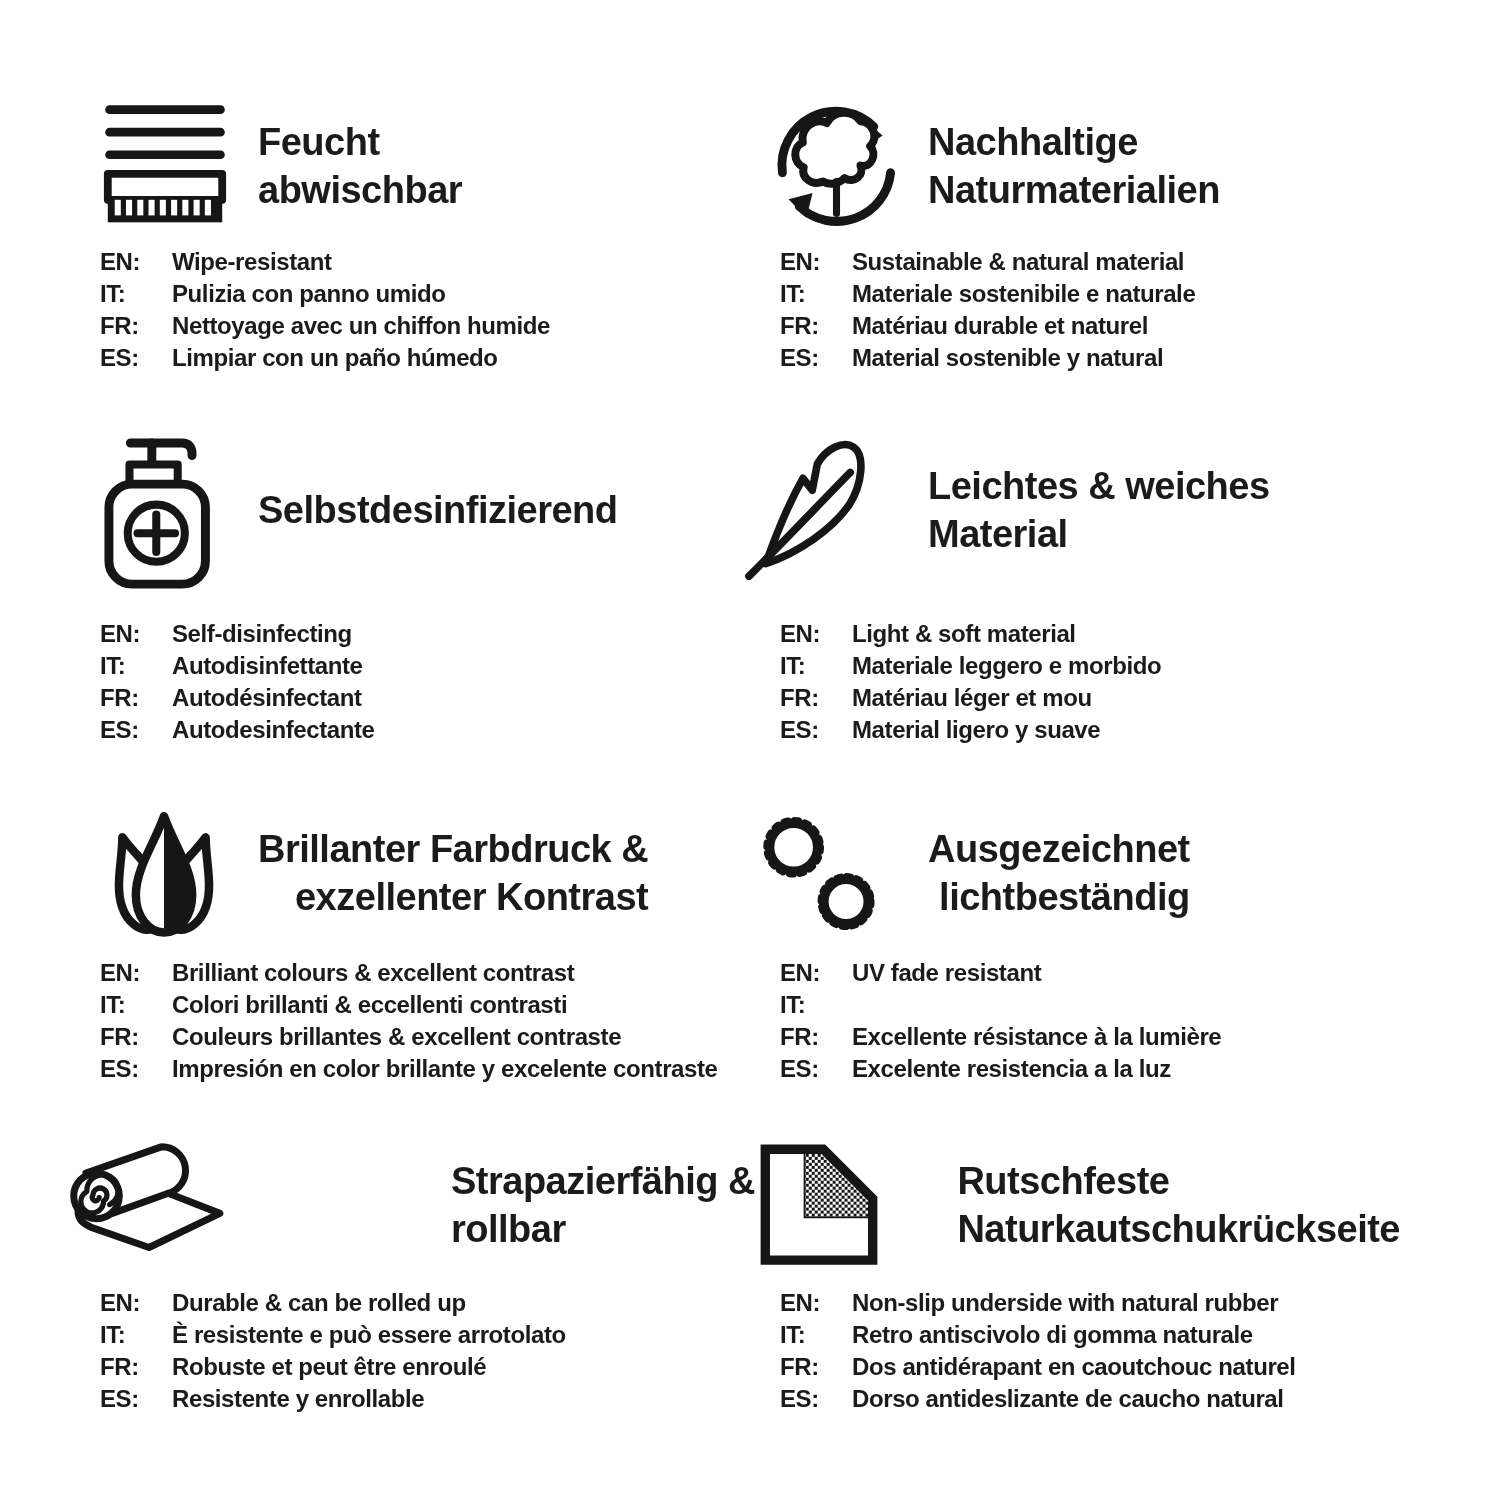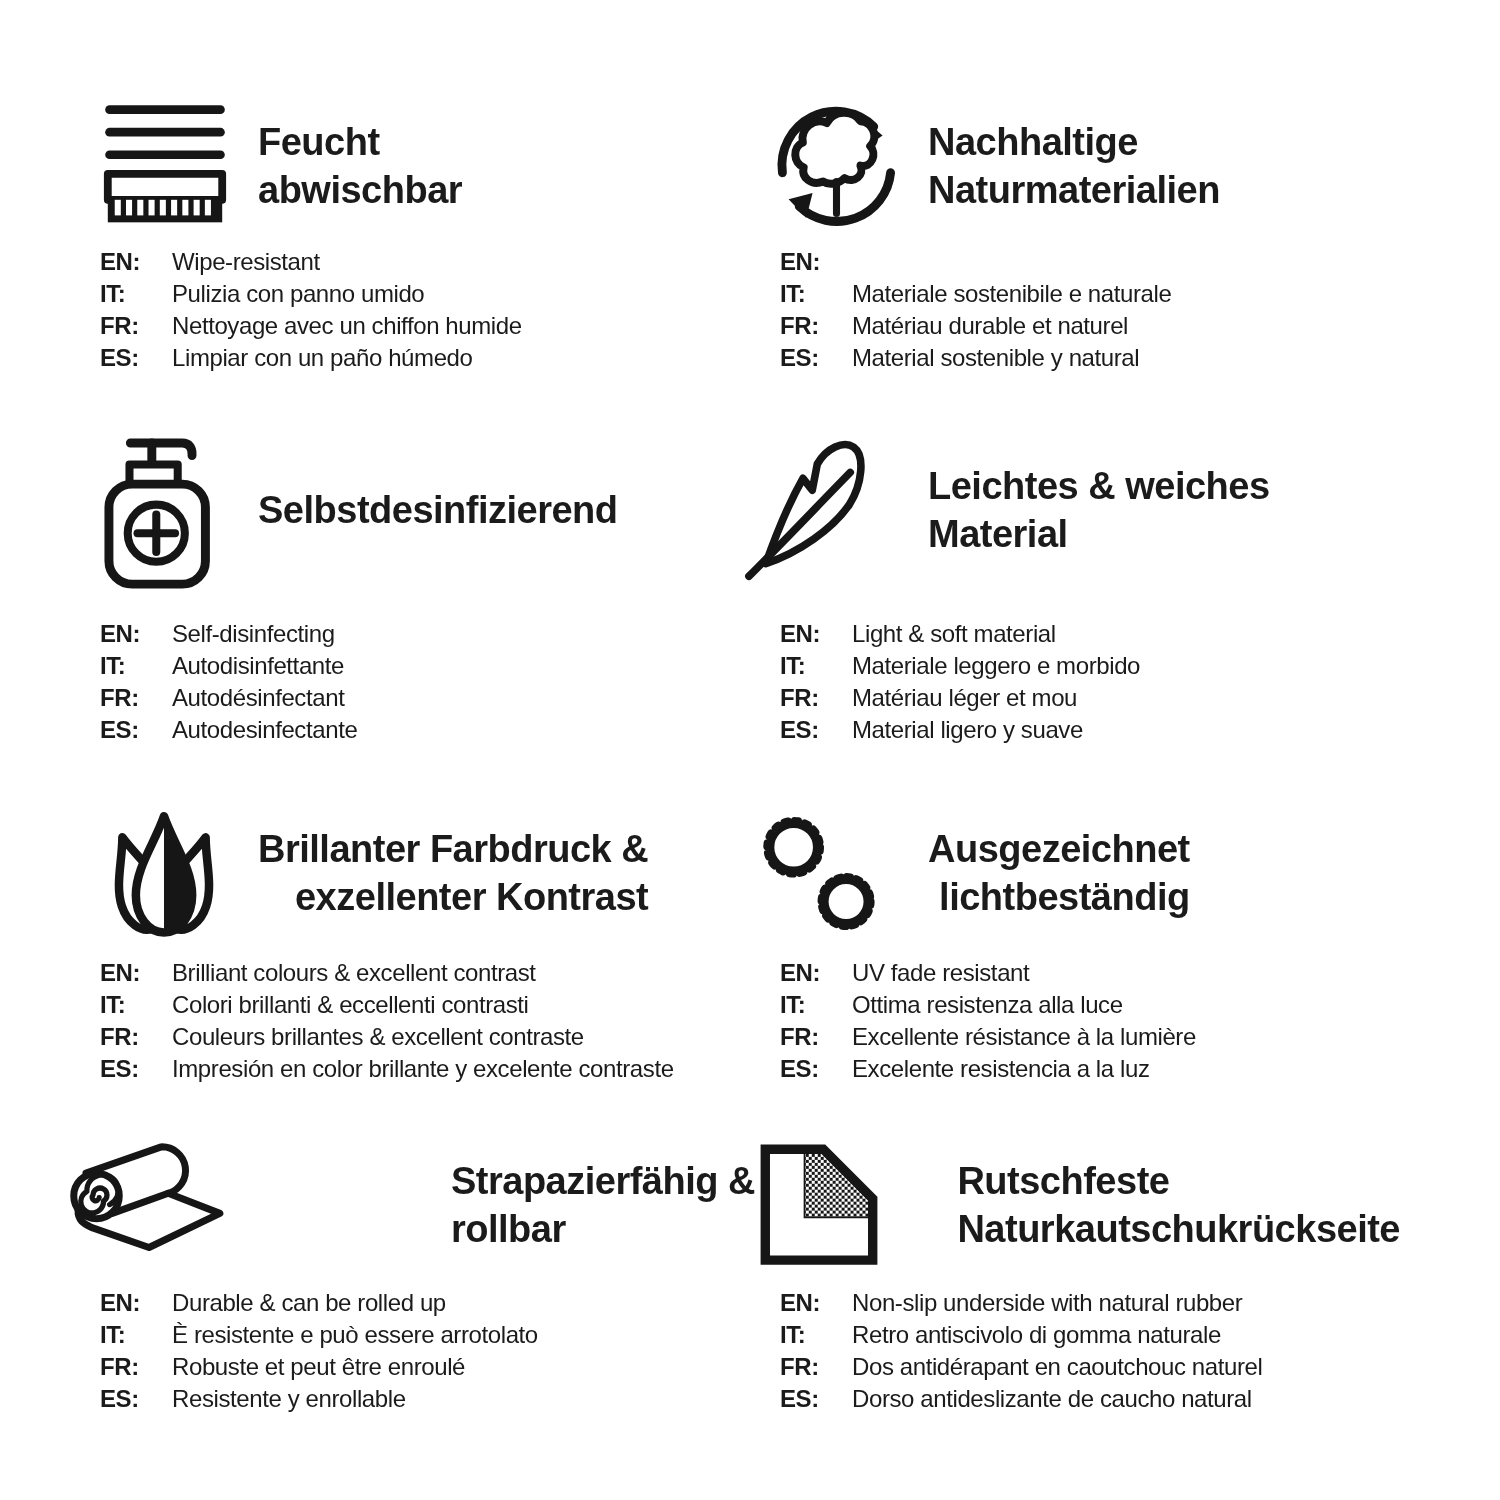--- a/index.html
+++ b/index.html
@@ -28,21 +28,21 @@
     letter-spacing:-0.5px;white-space:pre-line;color:#1b1b1b;
   }
   .langs{margin-top:6px;font-size:24px;line-height:32px;letter-spacing:-0.4px;}
   .r1 .langs{margin-top:4px;}
   .r2 .langs{margin-top:8px;}
   .r3 .langs{margin-top:2px;}
   .r4 .langs{margin-top:2px;}
   .col-right .langs{padding-left:25px;}
   .lang-row{display:flex;white-space:nowrap;}
   .lang-label{width:72px;flex:none;font-weight:700;}
-  .lang-text{font-weight:400;}
+  .lang-text{font-weight:700;}
   .ic{stroke:#161616;stroke-width:9;fill:none;stroke-linecap:round;stroke-linejoin:round;}
   .icf{fill:#161616;stroke:none;}
   .icw{fill:#ffffff;}
 </style>
 </head>
 <body>
 
 <div class="sheet">
   <div class="grid">
 
@@ -102,20 +102,21 @@
             <path class="ic icw" d="M 60,92 C 47,97 35,88 38,76 C 26,71 25,53 37,48 C 34,32 50,19 64,26 C 72,11 94,11 102,24 C 116,25 123,42 113,52 C 121,60 115,77 102,74 C 107,84 95,95 84,88 C 78,95 66,96 60,92 Z"></path>
             <line class="ic" style="stroke-width:8" x1="75" y1="92" x2="75" y2="128"></line>
           </svg>
         </span>
         <h2 class="title">Nachhaltige
 Naturmaterialien</h2>
       </div>
       <div class="langs">
         <div class="lang-row">
             <span class="lang-label">EN:</span>
+            <span class="lang-text">Sustainable &amp; natural material</span>
           </div>
         <div class="lang-row">
             <span class="lang-label">IT:</span>
             <span class="lang-text">Materiale sostenibile e naturale</span>
           </div>
         <div class="lang-row">
             <span class="lang-label">FR:</span>
             <span class="lang-text">Matériau durable et naturel</span>
           </div>
         <div class="lang-row">
@@ -243,21 +244,20 @@
         <h2 class="title">Ausgezeichnet
 lichtbeständig</h2>
       </div>
       <div class="langs">
         <div class="lang-row">
             <span class="lang-label">EN:</span>
             <span class="lang-text">UV fade resistant</span>
           </div>
         <div class="lang-row">
             <span class="lang-label">IT:</span>
-            <span class="lang-text">Ottima resistenza alla luce</span>
           </div>
         <div class="lang-row">
             <span class="lang-label">FR:</span>
             <span class="lang-text">Excellente résistance à la lumière</span>
           </div>
         <div class="lang-row">
             <span class="lang-label">ES:</span>
             <span class="lang-text">Excelente resistencia a la luz</span>
           </div>
       </div>

